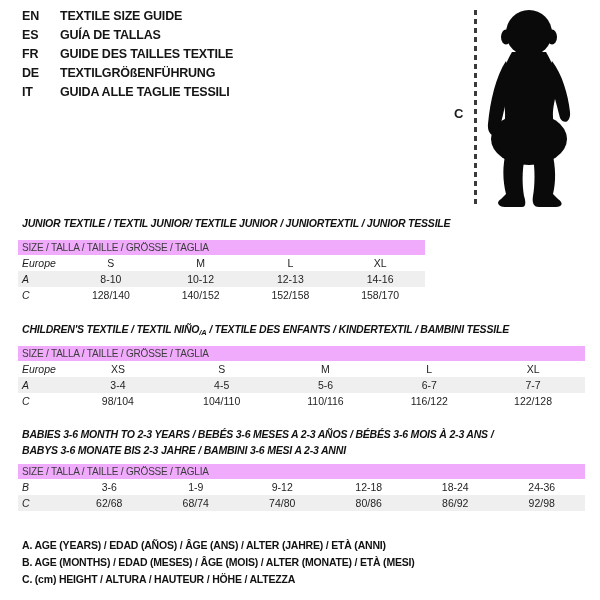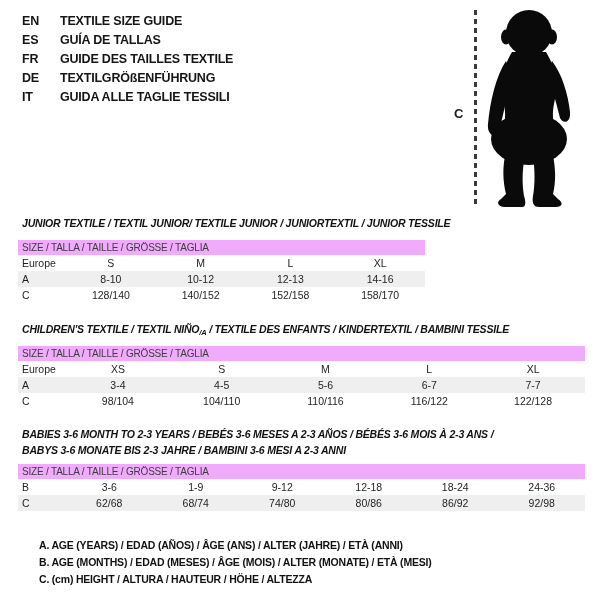--- a/index.html
+++ b/index.html
@@ -1,44 +1,44 @@
 <!DOCTYPE html>
 <html><head>
 <meta charset="utf-8">
 <style>
   html,body{margin:0;padding:0;background:#fff;}
   #page{position:relative;width:600px;height:600px;background:#ffffff;overflow:hidden;
         font-family:"Liberation Sans","DejaVu Sans",sans-serif;color:#1a1a1a;}
 
   
   .langs{position:absolute;left:22px;top:9px;}
-  .lang-row{display:flex;height:19px;align-items:flex-end;font-weight:bold;font-size:12.5px;letter-spacing:-0.2px;color:#151515;}
+  .lang-row{display:flex;height:19px;align-items:flex-start;font-weight:bold;font-size:12.5px;letter-spacing:-0.2px;color:#151515;}
   .lang-code{width:38px;}
 
   
   .dash-line{position:absolute;left:474px;top:10px;width:3px;height:197px;
              background:repeating-linear-gradient(to bottom,#3a3a3a 0 5px,transparent 5px 9px);}
   .fig-label{position:absolute;left:454px;top:106px;font-weight:bold;font-size:13px;color:#1a1a1a;}
   .baby-svg{position:absolute;left:482px;top:6px;}
 
   
   .sec-title{position:absolute;left:22px;font-weight:bold;font-size:10.5px;letter-spacing:-0.2px;color:#111;line-height:16px;white-space:nowrap;font-style:italic;}
   .sub{font-size:7.5px;position:relative;top:2px;}
 
   
   .tbl{position:absolute;left:18px;}
   .tbl-bar{height:15px;line-height:15px;background:#f0abfc;color:#3c3c3c;font-size:10px;
            letter-spacing:-0.2px;padding-left:4px;}
   .trow{display:flex;height:16px;align-items:center;font-size:10.5px;color:#1e1e1e;}
   .trow.alt{background:#efefef;}
-  .tlbl{width:48px;padding-left:4px;box-sizing:border-box;}
+  .tlbl{width:48px;padding-left:4px;box-sizing:border-box;font-style:italic;}
   .tcell{flex:1;text-align:center;}
 
   
-  .legend{position:absolute;left:22px;top:537px;margin-left:17px;}
+  .legend{position:absolute;left:22px;top:537px;}
   .legend-line{height:17px;line-height:17px;font-weight:bold;font-size:10.5px;letter-spacing:-0.2px;color:#111;white-space:nowrap;}
 </style>
 </head>
 <body>
 
 <div id="page">
 
   <div class="langs">
     <div class="lang-row">
       <span class="lang-code">EN</span>

